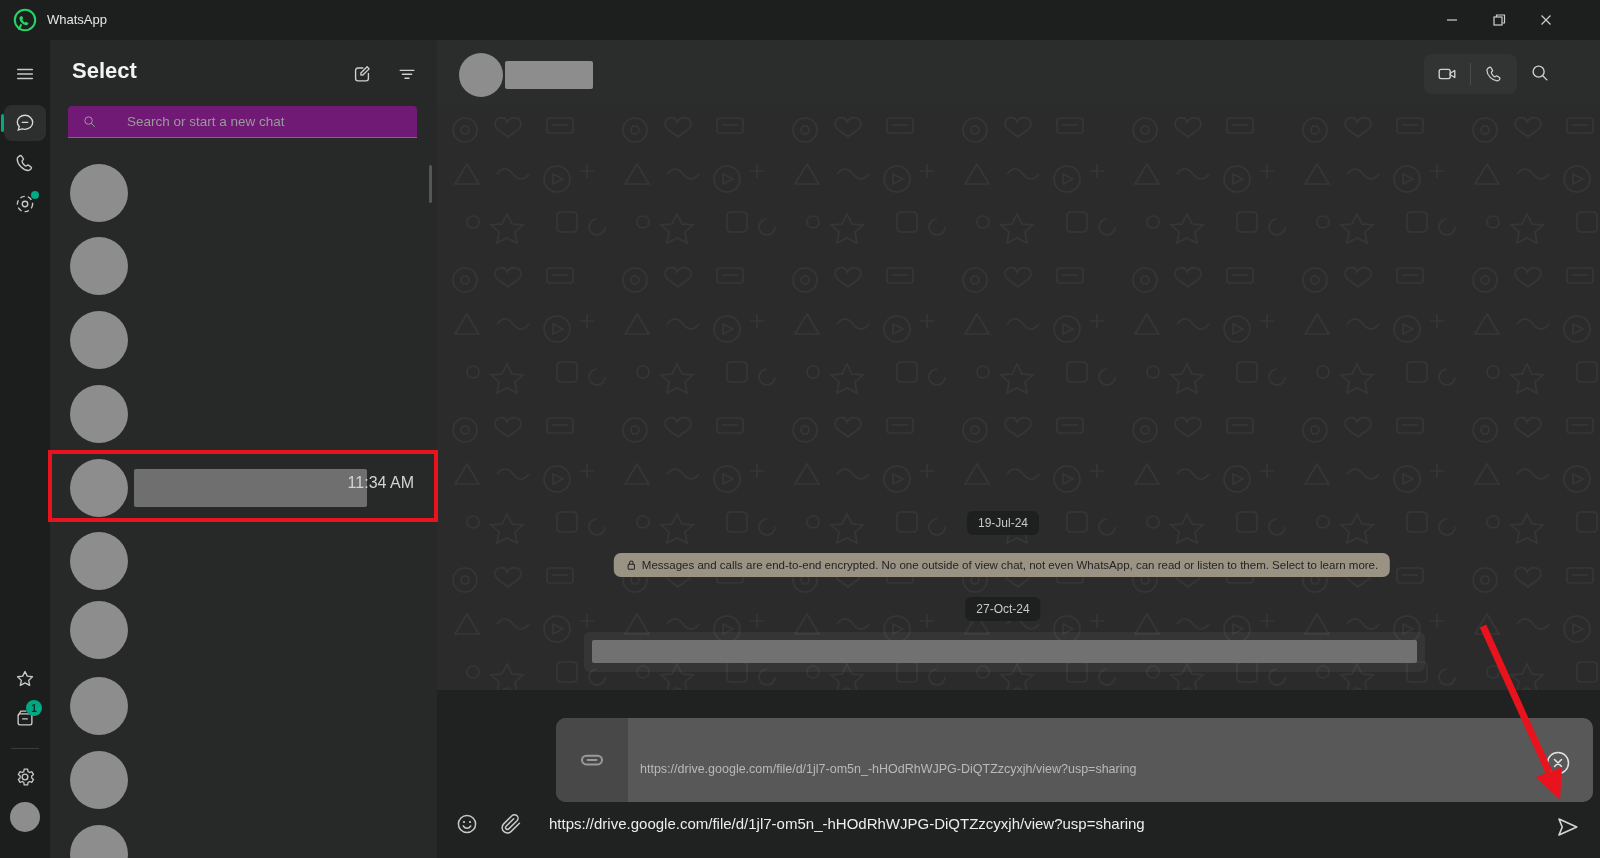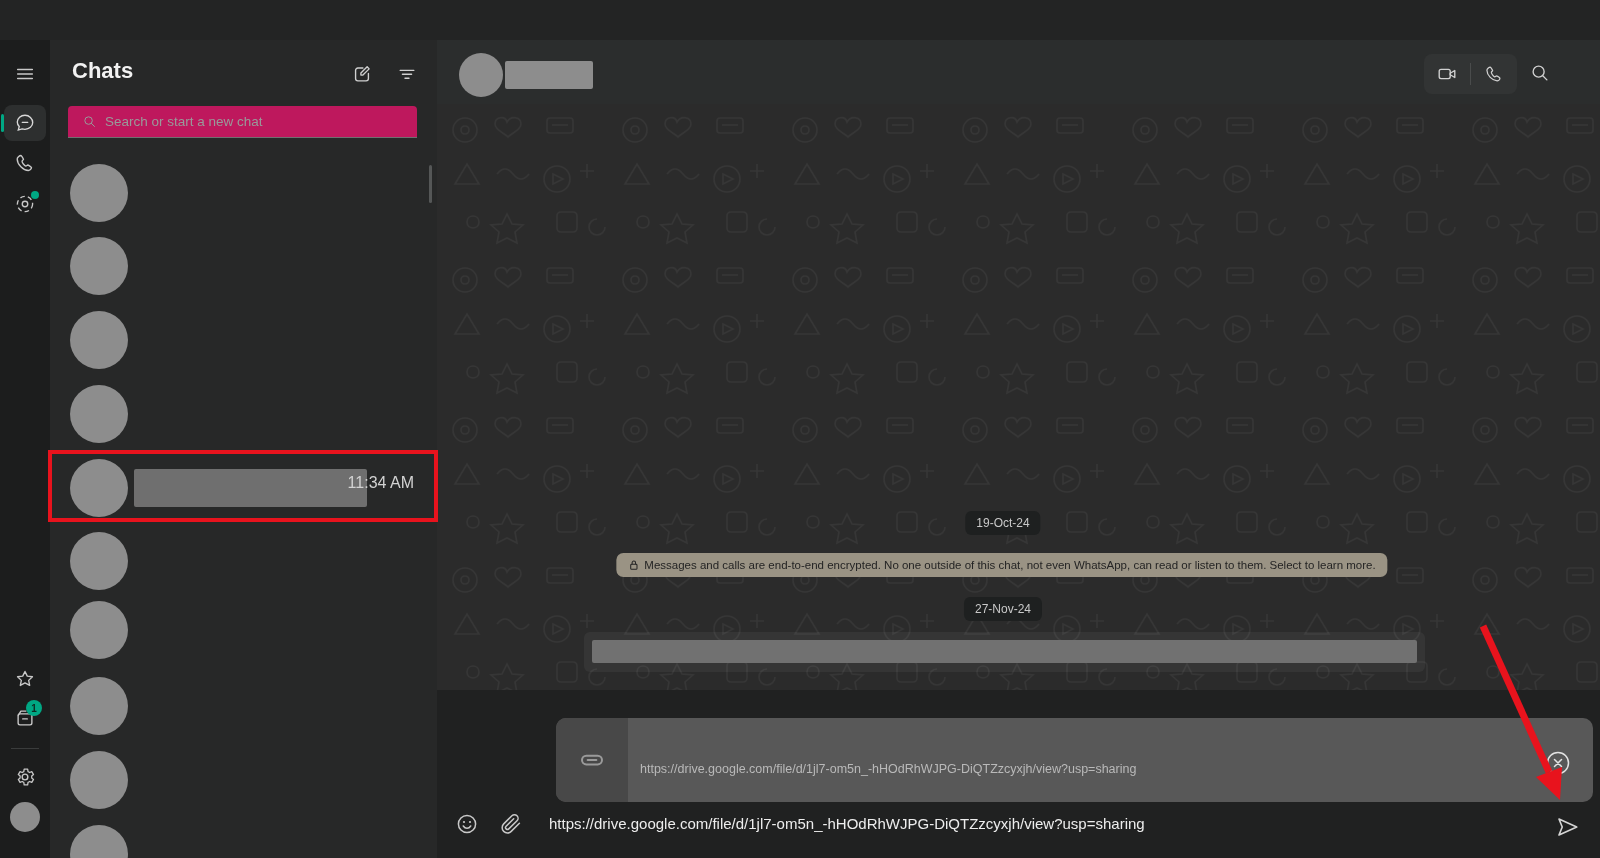--- a/index.html
+++ b/index.html
@@ -22,21 +22,21 @@
   .rail-active-bar { position:absolute; left:1px; top:11px; width:3px; height:18px; background:#00a884; border-radius:3px; }
   .rail-divider { position:absolute; left:11px; width:28px; height:1px; background:#3a3c3c; }
   .badge { position:absolute; background:#00a884; color:#0d2b22; font-size:10px; font-weight:bold; width:16px; height:16px; border-radius:50%; display:flex; align-items:center; justify-content:center; }
   .status-dot { position:absolute; width:8px; height:8px; background:#00a884; border-radius:50%; }
   .avatar-gray { background:#8d8d8d; border-radius:50%; }
 
   
   #chat-panel { position:absolute; left:50px; top:40px; width:387px; height:818px; background:#272828; overflow:hidden; }
   #panel-title { position:absolute; left:22px; top:18px; font-size:22px; font-weight:bold; color:#f2f2f2; }
   .panel-hdr-icon { position:absolute; top:22px; width:24px; height:24px; display:flex; align-items:center; justify-content:center; }
-  #search-box { position:absolute; left:18px; top:66px; width:349px; height:32px; background:#be185d; border-radius:4px 4px 0 0; border-bottom:1px solid #6f7070; display:flex; align-items:center; }
+  #search-box { position:absolute; left:18px; top:66px; width:349px; height:32px; background:#701a75; border-radius:4px 4px 0 0; border-bottom:1px solid #6f7070; display:flex; align-items:center;justify-content:space-between; }
   #search-box input { background:transparent; border:none; outline:none; color:#ddd; font-size:13.5px; width:290px; font-family:"Liberation Sans", sans-serif; }
   #search-box input::placeholder { color:#999a9a; }
   #list-scrollbar { position:absolute; left:379px; top:125px; width:3px; height:38px; background:#555757; border-radius:2px; }
   .chat-item { position:absolute; left:0; width:387px; height:73px; }
   .chat-item .avatar-gray { position:absolute; left:20px; top:7px; width:58px; height:58px; }
   .redact-bar { background:#6f6f6f; border-radius:2px; }
   #hl-name { position:absolute; left:84px; top:17px; width:233px; height:38px; }
   #hl-time { position:absolute; right:23px; top:22px; font-size:16px; color:#d2d2d2; }
 
   
@@ -67,20 +67,46 @@
   #lp-close { position:absolute; left:1108px; top:60px; width:26px; height:26px; }
   .composer-icon { position:absolute; top:122px; width:24px; height:24px; }
   #composer-input { position:absolute; left:112px; top:118px; width:950px; height:30px; background:transparent; border:none; outline:none; color:#ededed; font-size:15px; font-family:"Liberation Sans", sans-serif; }
   #send-btn { position:absolute; left:1117px; top:124px; width:26px; height:26px; }
 </style>
 </head>
 <body>
 
 <div id="window">
 
+  <div id="titlebar">
+    <span class="abs" style="left:12px;top:7px;">
+      <svg width="26" height="26" viewBox="0 0 28 28">
+        <circle cx="14" cy="14" r="11" fill="none" stroke="#25d366" stroke-width="2.2"></circle>
+        <path d="M7.5 23.5l2.2-4" stroke="#25d366" stroke-width="2.2" fill="none" stroke-linecap="round"></path>
+        <path d="M10.3 9.6c.3-.1 1.9 2.2 1.8 2.5-.1.3-1 .8-1 1.2 0 1 1.6 3 2.7 3.4.4.1 1-.8 1.3-.8.3 0 2.6 1.4 2.6 1.7 0 1-1.2 2-2.2 2-3.7 0-7.5-4.2-7.5-7.8 0-1 1.4-2.1 2.3-2.2z" fill="#25d366"></path>
+      </svg>
+    </span>
+    <span class="app-title">WhatsApp</span>
+    <div class="win-btn" style="left:1429px;">
+      <svg width="14" height="14" viewBox="0 0 14 14">
+          <line x1="2" y1="7" x2="12" y2="7" stroke="#cfcfcf" stroke-width="1.2"></line>
+        </svg>
+    </div>
+    <div class="win-btn" style="left:1476px;">
+      <svg width="14" height="14" viewBox="0 0 14 14">
+        <rect x="2" y="4" width="8" height="8" fill="none" stroke="#cfcfcf" stroke-width="1.2"></rect>
+        <path d="M4.5 4V2h8v8h-2" fill="none" stroke="#cfcfcf" stroke-width="1.2"></path>
+      </svg>
+    </div>
+    <div class="win-btn" style="left:1523px;">
+      <svg width="14" height="14" viewBox="0 0 14 14">
+          <path d="M2.5 2.5l9 9M11.5 2.5l-9 9" stroke="#cfcfcf" stroke-width="1.2"></path>
+        </svg>
+    </div>
+  </div>
 
   <div id="nav-rail">
     <div class="rail-item" style="top:14px;">
       <svg width="22" height="22" viewBox="0 0 24 24">
           <path d="M4 7h16M4 12h16M4 17h16" stroke="#c8c8c8" stroke-width="1.6" stroke-linecap="round"></path>
         </svg>
     </div>
     <div class="rail-item active" style="top:63px;">
       <span class="rail-active-bg"></span>
       <span class="rail-active-bar"></span>
@@ -121,21 +147,21 @@
         <circle cx="12" cy="12" r="3.1" fill="none" stroke="#c8c8c8" stroke-width="1.5"></circle>
         <path d="M19.3 13c.05-.33.07-.66.07-1s-.02-.67-.07-1l2-1.6-1.9-3.3-2.4 1a7 7 0 0 0-1.7-1l-.4-2.6h-3.8l-.4 2.6c-.6.25-1.17.58-1.7 1l-2.4-1L4.7 9.4l2 1.6c-.05.33-.07.66-.07 1s.02.67.07 1l-2 1.6 1.9 3.3 2.4-1c.53.42 1.1.75 1.7 1l.4 2.6h3.8l.4-2.6c.6-.25 1.17-.58 1.7-1l2.4 1 1.9-3.3-2-1.6z" fill="none" stroke="#c8c8c8" stroke-width="1.4" stroke-linejoin="round"></path>
       </svg>
     </div>
     <div class="rail-item" style="top:760px;height:34px;">
       <span class="avatar-gray" style="width:30px;height:30px;"></span>
     </div>
   </div>
 
   <div id="chat-panel">
-    <div id="panel-title">Chats</div>
+    <div id="panel-title">Select</div>
     <div class="panel-hdr-icon" style="left:300px;">
       <svg width="22" height="22" viewBox="0 0 24 24">
         <path d="M19 11.5V17a2.5 2.5 0 0 1-2.5 2.5h-9A2.5 2.5 0 0 1 5 17V8a2.5 2.5 0 0 1 2.5-2.5H13" fill="none" stroke="#d0d0d0" stroke-width="1.5" stroke-linecap="round"></path>
         <path d="M17.6 4.2l2.2 2.2L13 13.2h-2.2V11l6.8-6.8z" fill="none" stroke="#d0d0d0" stroke-width="1.5" stroke-linejoin="round"></path>
       </svg>
     </div>
     <div class="panel-hdr-icon" style="left:345px;">
       <svg width="22" height="22" viewBox="0 0 24 24">
         <path d="M4.5 8h15M7 12.3h10M9.8 16.6h4.4" stroke="#d0d0d0" stroke-width="1.5" stroke-linecap="round"></path>
       </svg>
@@ -231,33 +257,33 @@
               <path d="M70 110l5 10 11 1-8 7 2 11-10-5-10 5 2-11-8-7 11-1z"></path>
               <rect x="120" y="108" width="20" height="20" rx="4"></rect>
               <path d="M160 115a8 8 0 1 0 8 8"></path>
             </g>
           </pattern>
         </defs>
         <rect width="1163" height="586" fill="#2b2b2b"></rect>
         <rect width="1163" height="586" fill="url(#doodle)"></rect>
       </svg>
 
-      <div class="date-chip" style="top:407px;">19-Oct-24</div>
+      <div class="date-chip" style="top:407px;">19-Jul-24</div>
 
       <div id="encryption-banner">
         <span>
           <svg width="11" height="12" viewBox="0 0 14 15">
               <rect x="3" y="6.5" width="8" height="6.5" rx="1.2" fill="none" stroke="#242424" stroke-width="1.3"></rect>
               <path d="M4.8 6.5V4.6a2.2 2.2 0 0 1 4.4 0v1.9" fill="none" stroke="#242424" stroke-width="1.3"></path>
             </svg>
         </span>
-        <span>Messages and calls are end-to-end encrypted. No one outside of this chat, not even WhatsApp, can read or listen to them. Select to learn more.</span>
-      </div>
-
-      <div class="date-chip" style="top:493px;">27-Nov-24</div>
+        <span>Messages and calls are end-to-end encrypted. No one outside of view chat, not even WhatsApp, can read or listen to them. Select to learn more.</span>
+      </div>
+
+      <div class="date-chip" style="top:493px;">27-Oct-24</div>
 
       <div id="redacted-msg-bubble">
         <span id="redacted-msg-bar" class="redact-bar"></span>
       </div>
     </div>
 
     <div id="compose-area">
       <div id="link-preview">
         <div id="lp-icon-box">
           <svg width="30" height="30" viewBox="0 0 24 24">

